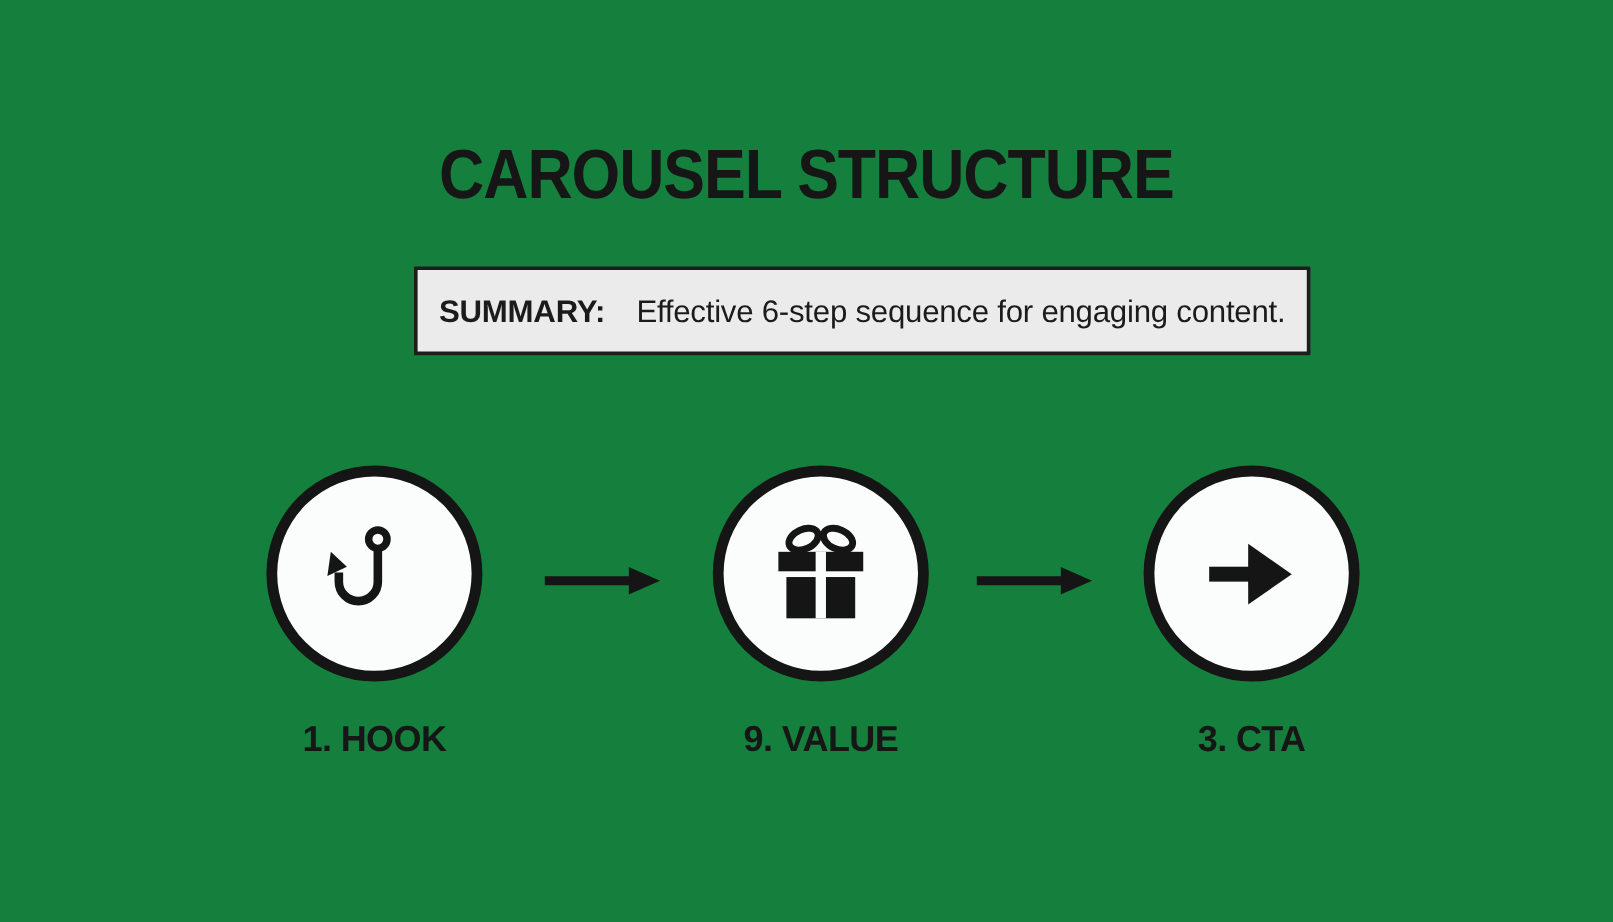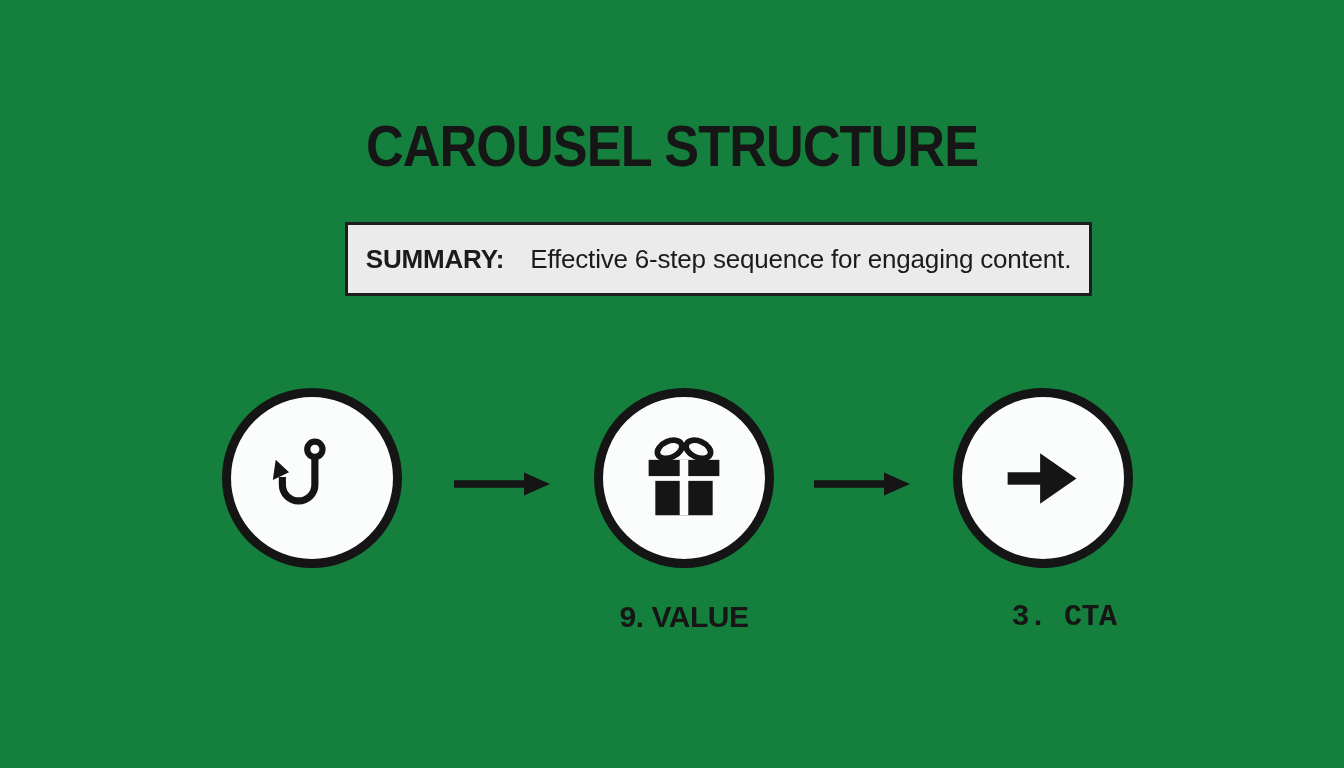--- a/index.html
+++ b/index.html
@@ -75,21 +75,21 @@
     width: 300px;
     text-align: center;
     font-size: 30px;
     font-weight: 700;
     letter-spacing: -0.5px;
     white-space: nowrap;
     color: #161616;
   }
   .l1 { left: 162px; }
   .l2 { left: 534px; }
-  .l3 { left: 914px; font-family: Liberation Mono, monospace; }
+  .l3 { left: 893px; }
 </style>
 </head>
 <body>
 
 <div class="canvas">
 
   <h1 class="title">CAROUSEL STRUCTURE</h1>
 
   <div class="summary-box">
     <span class="summary-label">SUMMARY:</span>
@@ -124,16 +124,17 @@
     <polygon points="72,8.5 98,20 72,31.5" fill="#151515"></polygon>
   </svg>
 
   <div class="circle c3">
     <svg width="86" height="86" viewBox="0 0 90 90">
       <rect x="8" y="39" width="42" height="13" fill="#151515"></rect>
       <polygon points="42,19 80,45.5 42,72" fill="#151515"></polygon>
     </svg>
   </div>
 
+  <div class="step-label l1">1. HOOK</div>
   <div class="step-label l2">9. VALUE</div>
   <div class="step-label l3">3. CTA</div>
 
 </div>
 
 </body></html>

